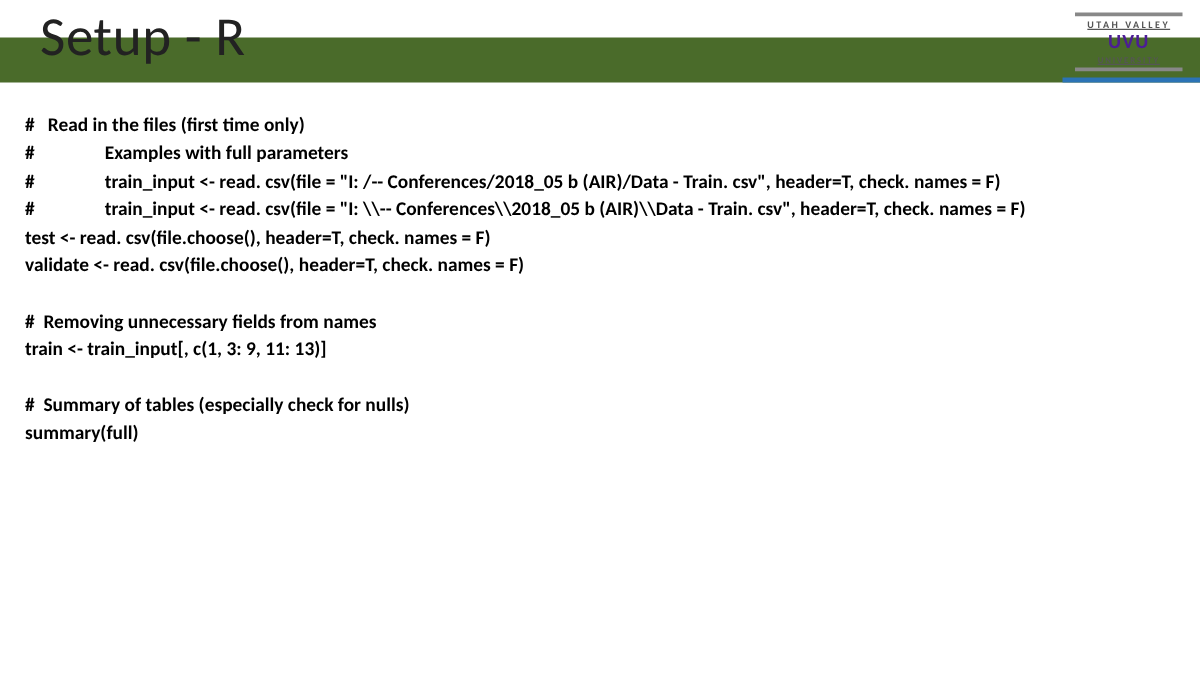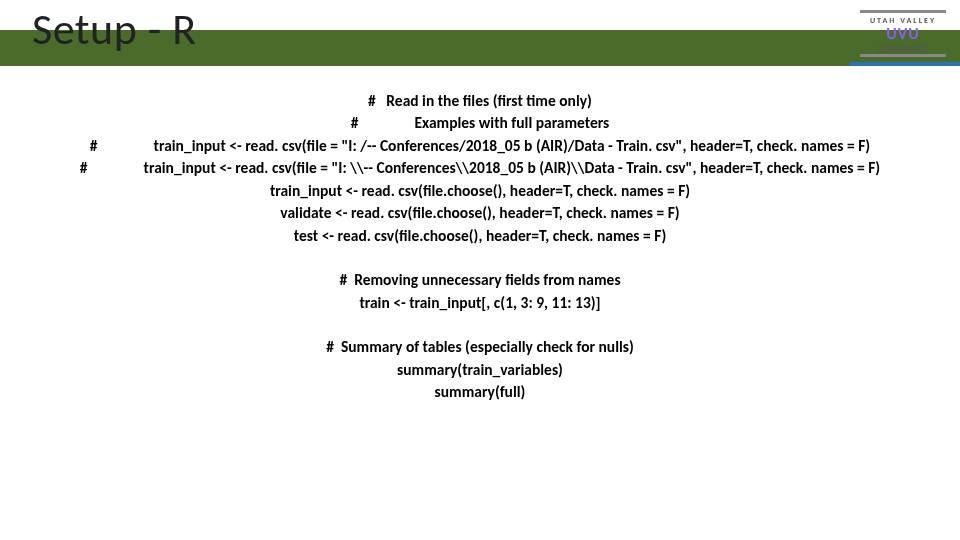--- a/index.html
+++ b/index.html
@@ -3,24 +3,24 @@
 <meta charset="utf-8">
 <style>
   * { margin: 0; padding: 0; box-sizing: border-box; }
   html, body { width: 960px; height: 540px; background: #fff; font-family: Calibri, "Segoe UI", Arial, sans-serif; overflow: hidden; }
   .slide { position: relative; width: 960px; height: 408px; }
   .title-bar { position: absolute; top: 30px; left: 0; right: 0; height: 36px; background: #4a6b2a; }
   .title-accent { position: absolute; right: 0; top: 62px; width: 110px; height: 4px; background: #2b73b5; }
   .title-text { position: absolute; top: 2px; left: 32px; font-size: 44px; font-weight: 400; color: #222; font-family: Calibri, Arial, sans-serif; letter-spacing: 0.5px; }
   .logo { position: absolute; top: 10px; right: 14px; width: 86px; text-align: center; }
   .logo-bar { height: 3px; background: #888; margin-bottom: 2px; }
-  .logo-top { font-size: 8px; letter-spacing: 2px; color: #555; font-weight: 600; }
-  .logo-mid { font-size: 16px; font-weight: 800; color: #8b5cf6; letter-spacing: 1px; line-height: 1; margin: 1px 0; }
+  .logo-top { font-size: 8px; letter-spacing: 2px; color: #555; font-weight: 600; text-decoration: underline; }
+  .logo-mid { font-size: 16px; font-weight: 800; color: #4c1d95; letter-spacing: 1px; line-height: 1; margin: 1px 0; }
   .logo-bot { font-size: 7px; letter-spacing: 1.5px; color: #555; font-weight: 600; text-decoration: underline; }
-  .content { position: absolute; top: 90px; left: 20px; right: 20px; font-size: 15.5px; color: #000; line-height: 1.45; font-weight: 600; font-family: Calibri, Arial, sans-serif; text-align: center; }
+  .content { position: absolute; top: 90px; left: 20px; right: 20px; font-size: 15.5px; color: #000; line-height: 1.45; font-weight: 600; font-family: Calibri, Arial, sans-serif; }
   .content p { white-space: pre; }
   .block { margin-bottom: 22px; }
 </style>
 </head>
 <body>
 
 <div class="slide">
   <div class="title-bar"></div>
   <div class="title-accent"></div>
   <div class="title-text">Setup - R</div>
@@ -32,27 +32,25 @@
     <div class="logo-bot">UNIVERSITY</div>
     <div class="logo-bar" style="margin-top:2px;"></div>
   </div>
 
   <div class="content">
     <div class="block">
       <p>#   Read in the files (first time only)</p>
       <p>#                Examples with full parameters</p>
       <p>#                train_input &lt;- read. csv(file = "I: /-- Conferences/2018_05 b (AIR)/Data - Train. csv", header=T, check. names = F)</p>
       <p>#                train_input &lt;- read. csv(file = "I: \\-- Conferences\\2018_05 b (AIR)\\Data - Train. csv", header=T, check. names = F)</p>
-      <p>train_input &lt;- read. csv(file.choose(), header=T, check. names = F)</p>
+      <p>test &lt;- read. csv(file.choose(), header=T, check. names = F)</p>
       <p>validate &lt;- read. csv(file.choose(), header=T, check. names = F)</p>
-      <p>test &lt;- read. csv(file.choose(), header=T, check. names = F)</p>
     </div>
     <div class="block">
       <p>#  Removing unnecessary fields from names</p>
       <p>train &lt;- train_input[, c(1, 3: 9, 11: 13)]</p>
     </div>
     <div class="block">
       <p>#  Summary of tables (especially check for nulls)</p>
-      <p>summary(train_variables)</p>
       <p>summary(full)</p>
     </div>
   </div>
 </div>
 
 </body></html>

